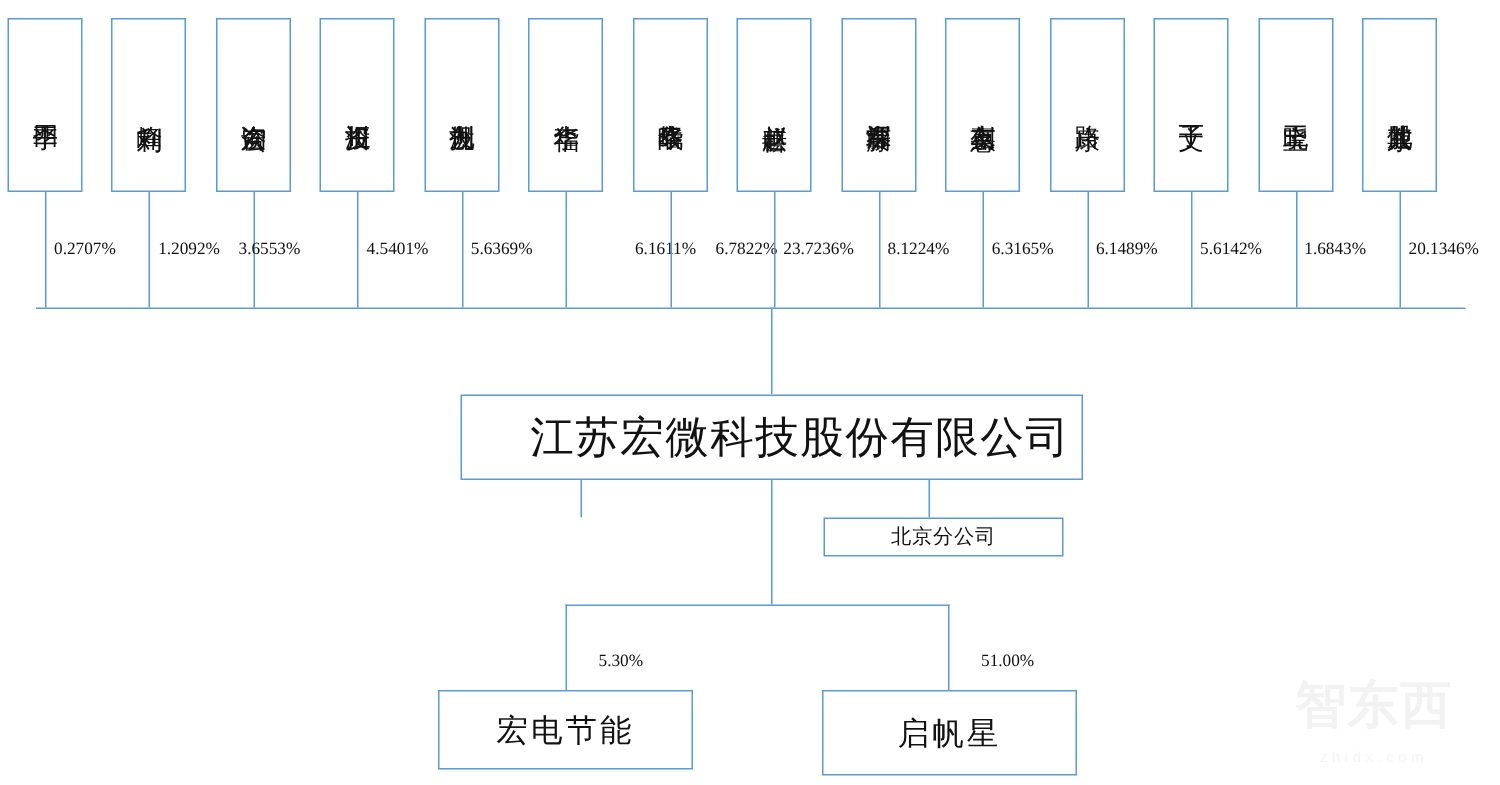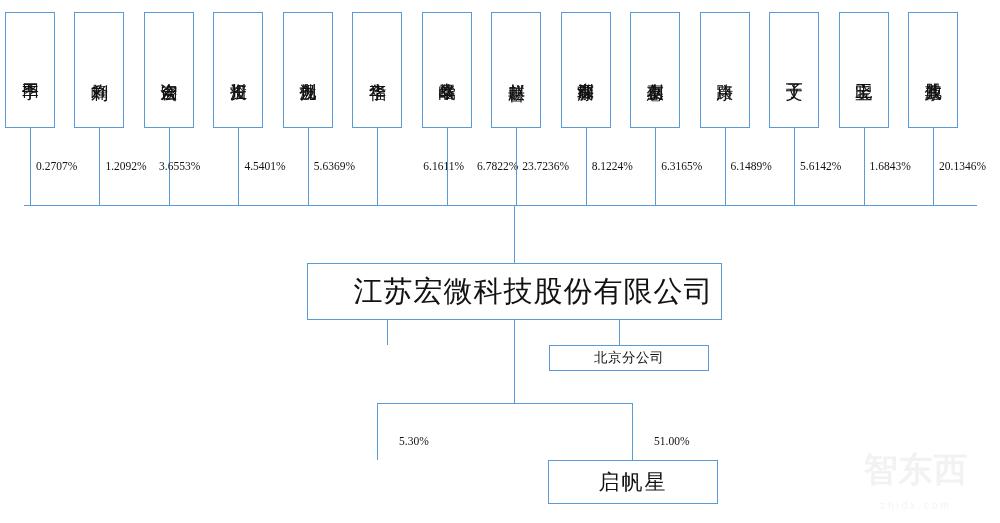--- a/index.html
+++ b/index.html
@@ -214,21 +214,24 @@
   </div>
 
   <div class="vline" style="left: 514px; top: 320px; height: 83px; border-left-color: rgb(91, 155, 213);"></div>
   <div class="hline" style="left: 377px; top: 403px; width: 256px; border-top-color: rgb(91, 155, 213);"></div>
   <div class="vline" style="left: 377px; top: 403px; height: 57px; border-left-color: rgb(91, 155, 213);"></div>
   <div class="vline" style="left: 632px; top: 403px; height: 57px; border-left-color: rgb(91, 155, 213);"></div>
 
   <div class="pct" style="left:399px; top:435px;">5.30%</div>
   <div class="pct" style="left:654px; top:435px;">51.00%</div>
 
-  <div class="node subsidiary" style="left: 548px; top: 460px; width: 170px; height: 44px; border-color: rgb(91, 155, 213);">
+  <div class="node subsidiary" style="left: 292px; top: 460px; width: 170px; height: 53px; border-color: rgb(91, 155, 213);">
+    <span>宏电节能</span>
+  </div>
+  <div class="node subsidiary" style="left: 548px; top: 460px; width: 170px; height: 57px; border-color: rgb(91, 155, 213);">
     <span>启帆星</span>
   </div>
 
   <div id="watermark">
     <div class="wm-text">智东西</div>
     <div class="wm-sub">zhidx.com</div>
   </div>
 
 </div>
 

